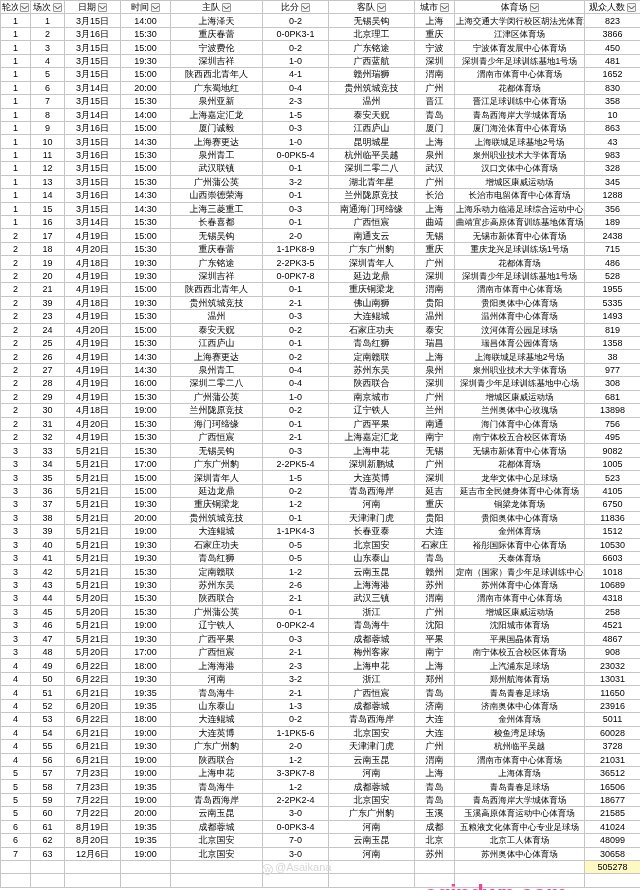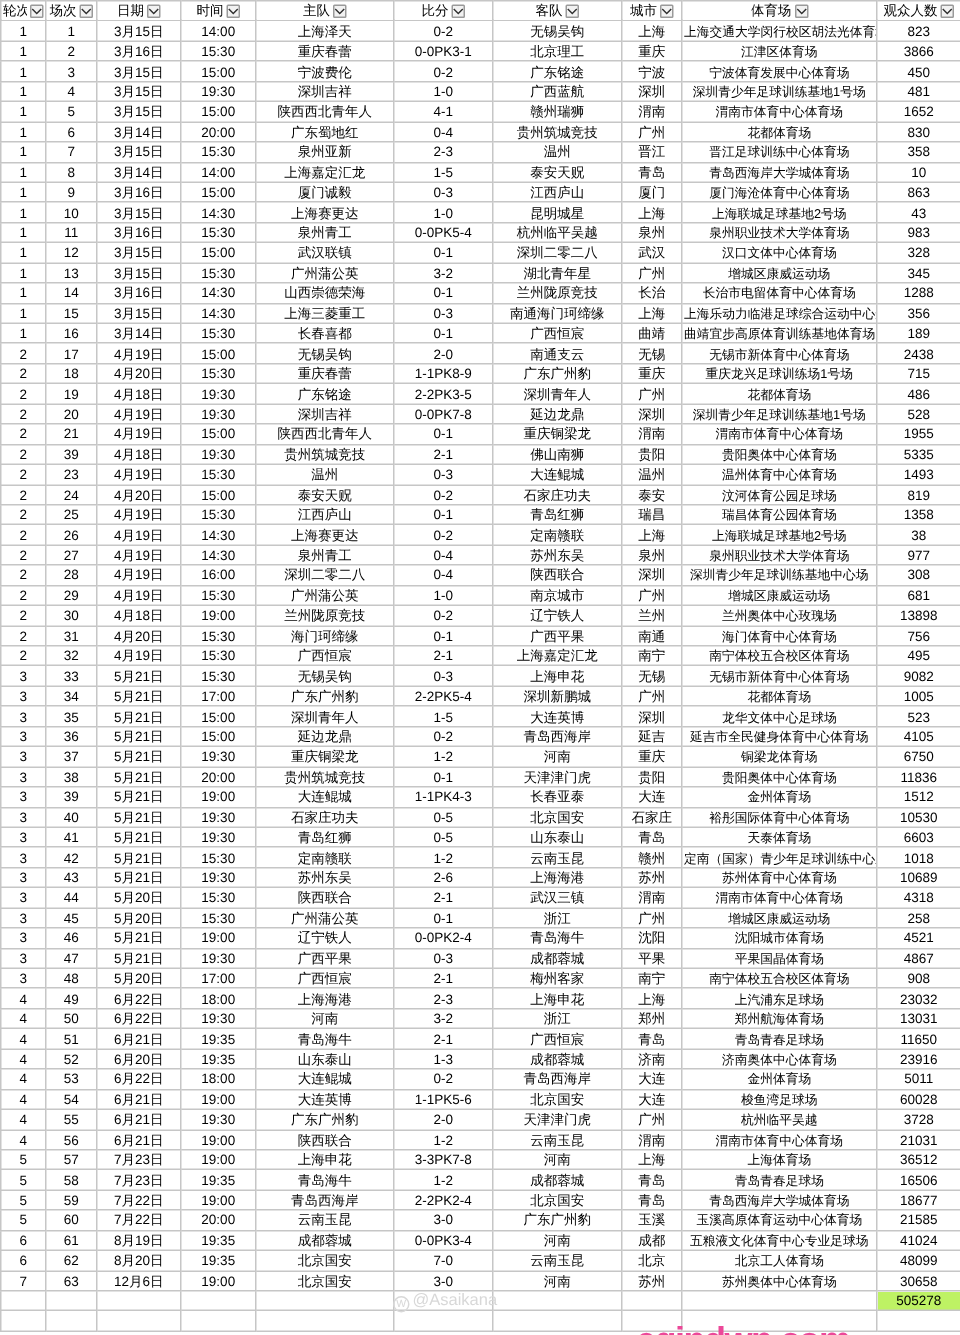--- a/index.html
+++ b/index.html
@@ -66,21 +66,21 @@
   .c-time   { width: 50px; }
   .c-home   { width: 92px; }
   .c-score  { width: 66px; }
   .c-away   { width: 86px; }
   .c-city   { width: 40px; }
   .c-venue  { width: 130px; }
   .c-att    { width: 56px; }
   td.venue { font-size: 8.5px; }
   td.home, td.away { font-size: 9px; }
   .total-cell {
-    background: #bef264;
+    background: #fef9c3;
     text-align: center;
     font-size: 9px;
   }
   .blank td { height: 13.45px; }
   .wm {
     position: absolute;
     pointer-events: none;
     user-select: none;
   }
   .wm-main {

